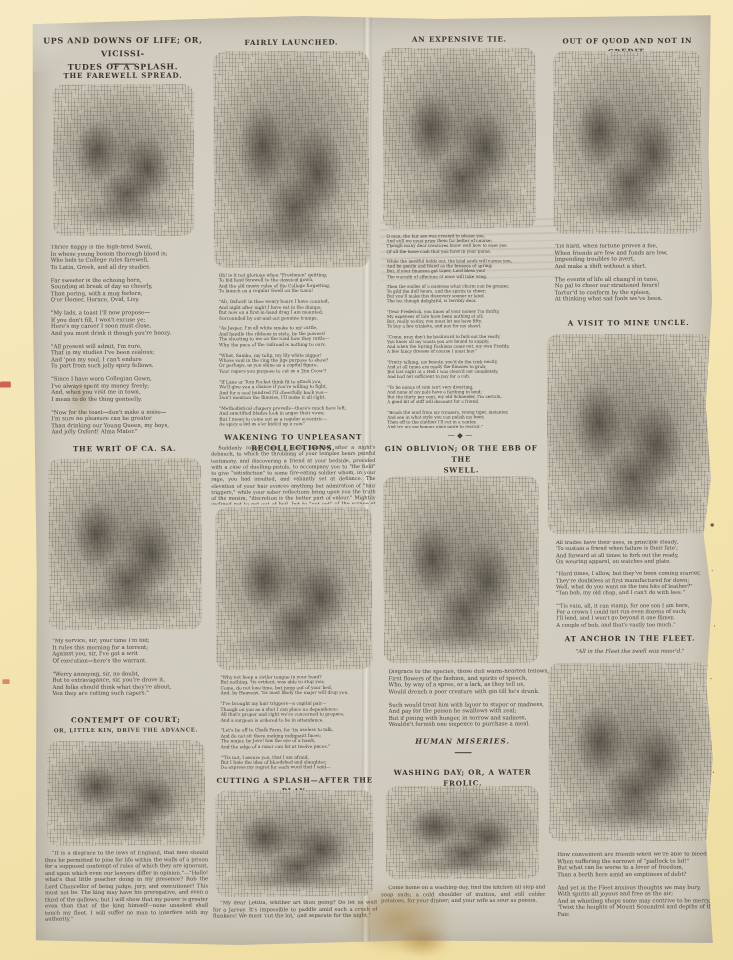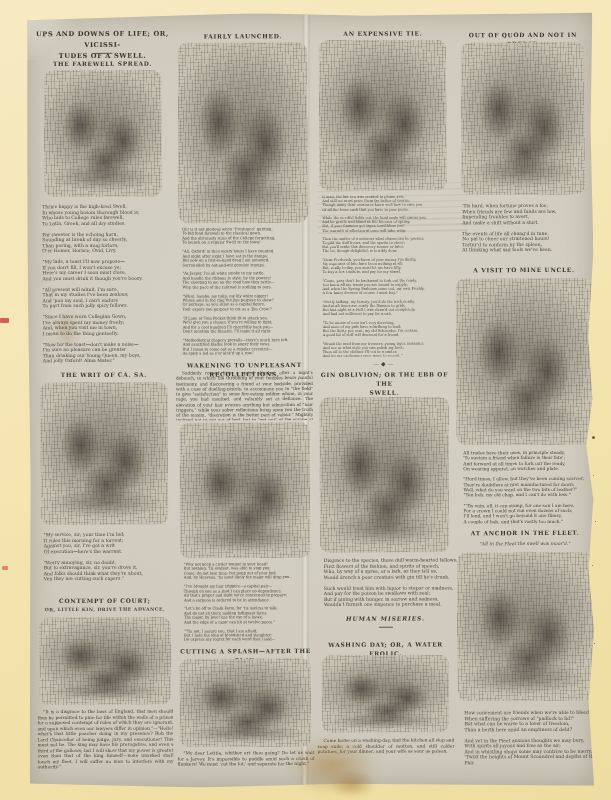--- a/index.html
+++ b/index.html
@@ -96,21 +96,21 @@
   <div class="corner-fold"></div>
   <div class="ghost g1">S</div>
   <div class="ghost g2">R</div>
   <div class="streak st1"></div>
   <div class="streak st2"></div>
   <div class="crease"></div>
   <div class="stain pagel"></div>
 
   <div class="col c1">
     <div class="b series-title" style="top:15px">UPS AND DOWNS OF LIFE; OR, VICISSI-
-TUDES OF A SWELL.</div>
+TUDES OF A SPLASH.</div>
     <div class="b" style="top:39px">
         <div class="rule"></div>
       </div>
     <div class="b hd" style="top:46px">THE FAREWELL SPREAD.</div>
     <div class="eng" style="left:9px;top:56px;width:118px;height:127px">
         <i></i>
         <i></i>
         <i></i>
       </div>
     <div class="b verse fs46" style="top:190px;height:164px">Thrice happy is the high-bred Swell,

